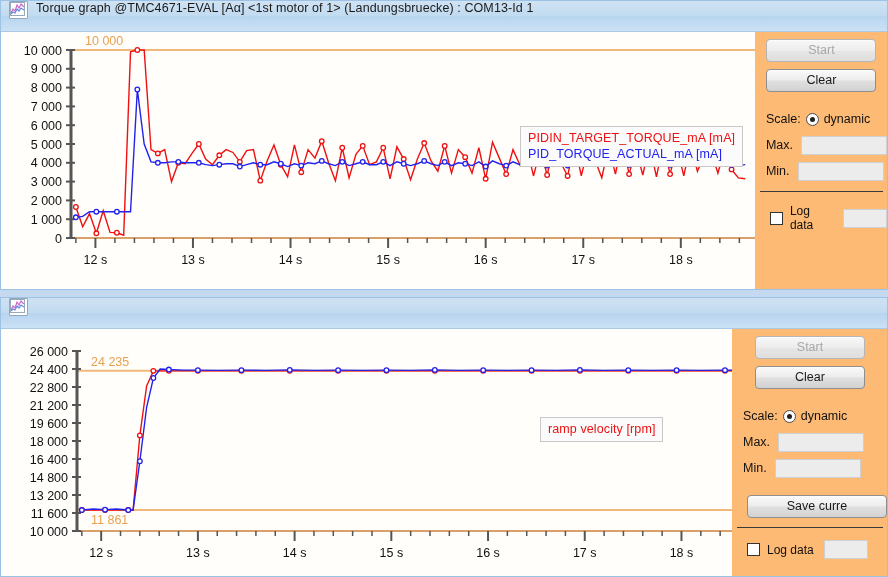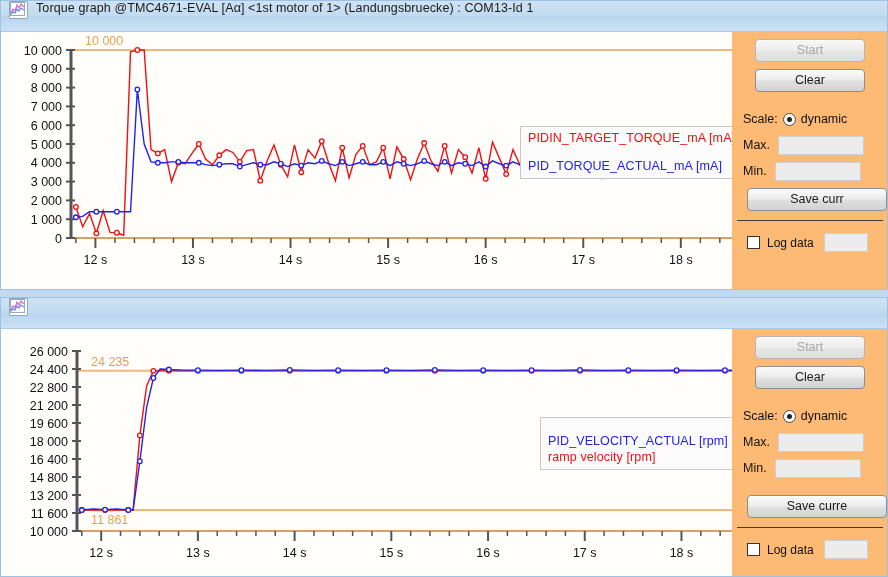--- a/index.html
+++ b/index.html
@@ -41,21 +41,21 @@
 
   
   .plotsvg{display:block;}
 
   .legendbox{
     position:absolute;background:#fbfbfb;border:1px solid #c8c8c8;
     padding:3px 7px 4px 7px;line-height:16px;white-space:nowrap;
   }
   .legendbox span{display:block;font-size:12.5px;letter-spacing:.1px;}
   .lg-red{color:#ee1111;}
-  .lg-blue{color:#2222ee;margin-top:12px;}
+  .lg-blue{color:#2222ee;}
 
   
   .btn{
     display:block;width:110px;height:23px;margin:0 auto 7px auto;
     border:1px solid #8e8e8e;border-radius:4px;
     background:linear-gradient(to bottom,#fafafa 0%,#ececec 48%,#e0e0e0 52%,#d2d2d2 100%);
     font-family:"Liberation Sans",sans-serif;font-size:12.5px;color:#1a1a1a;
     text-align:center;line-height:21px;box-sizing:border-box;
     box-shadow:0 1px 0 rgba(255,255,255,.7) inset;
   }
@@ -286,21 +286,20 @@
         <span class="lbl">dynamic</span>
       </div>
       <div class="row minmax">
         <span class="lbl">Max.</span>
         <span class="field"></span>
       </div>
       <div class="row minmax">
         <span class="lbl">Min.</span>
         <span class="field"></span>
       </div>
-      <div class="btn wide" style="margin-top:6px;">Save curr</div>
       <div class="sep"></div>
       <div class="logrow">
         <span class="chk"></span>
         <span class="lbl">Log data</span>
         <span class="logfield"></span>
       </div>
     </div>
   </div>
 </div>
 
@@ -423,21 +422,20 @@
           <circle cx="385.4857142857142" cy="41.125" r="2.3" fill="#ffffff" stroke="#2222ee" stroke-width="1.3"></circle>
           <circle cx="433.8428571428571" cy="40.9" r="2.3" fill="#ffffff" stroke="#2222ee" stroke-width="1.3"></circle>
           <circle cx="482.19999999999993" cy="41.125" r="2.3" fill="#ffffff" stroke="#2222ee" stroke-width="1.3"></circle>
           <circle cx="530.5571428571428" cy="41.125" r="2.3" fill="#ffffff" stroke="#2222ee" stroke-width="1.3"></circle>
           <circle cx="578.9142857142856" cy="40.9" r="2.3" fill="#ffffff" stroke="#2222ee" stroke-width="1.3"></circle>
           <circle cx="627.2714285714285" cy="41.125" r="2.3" fill="#ffffff" stroke="#2222ee" stroke-width="1.3"></circle>
           <circle cx="675.6285714285714" cy="41.125" r="2.3" fill="#ffffff" stroke="#2222ee" stroke-width="1.3"></circle>
           <circle cx="723.9857142857143" cy="41.125" r="2.3" fill="#ffffff" stroke="#2222ee" stroke-width="1.3"></circle>
         </svg>
       <div class="legendbox" id="legend-velocity" style="left:539px;top:88px;">
-        <span class="lg-blue">PID_VELOCITY_ACTUAL [rpm]</span>
         <span class="lg-red">ramp velocity [rpm]</span>
       </div>
     </div>
 
     <div class="sidepane">
       <div class="btn disabled">Start</div>
       <div class="btn">Clear</div>
       <div class="row scale-row">
         <span class="lbl">Scale:</span>
         <span class="radio"></span>

